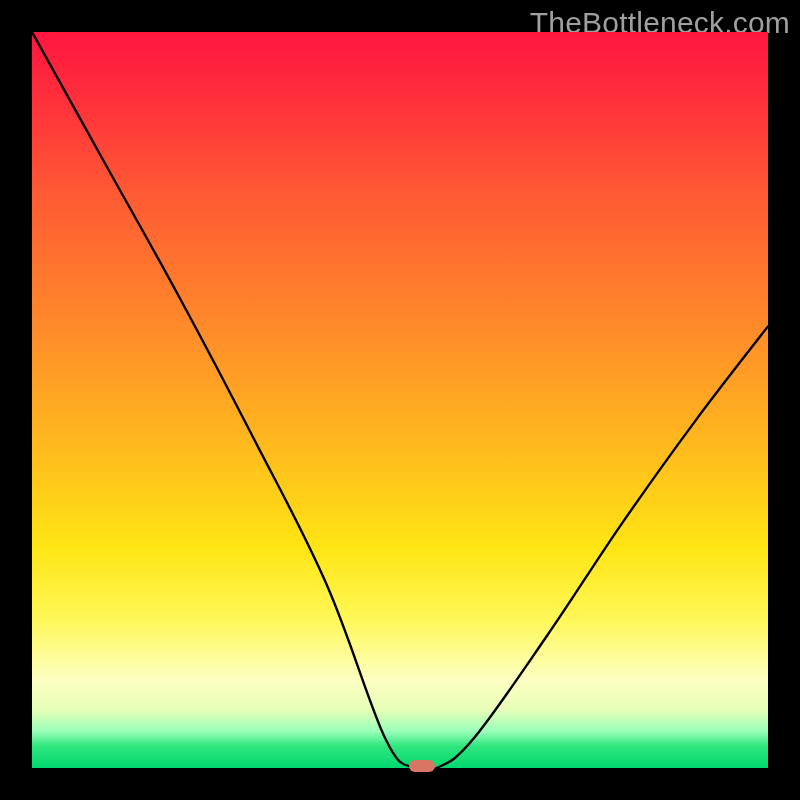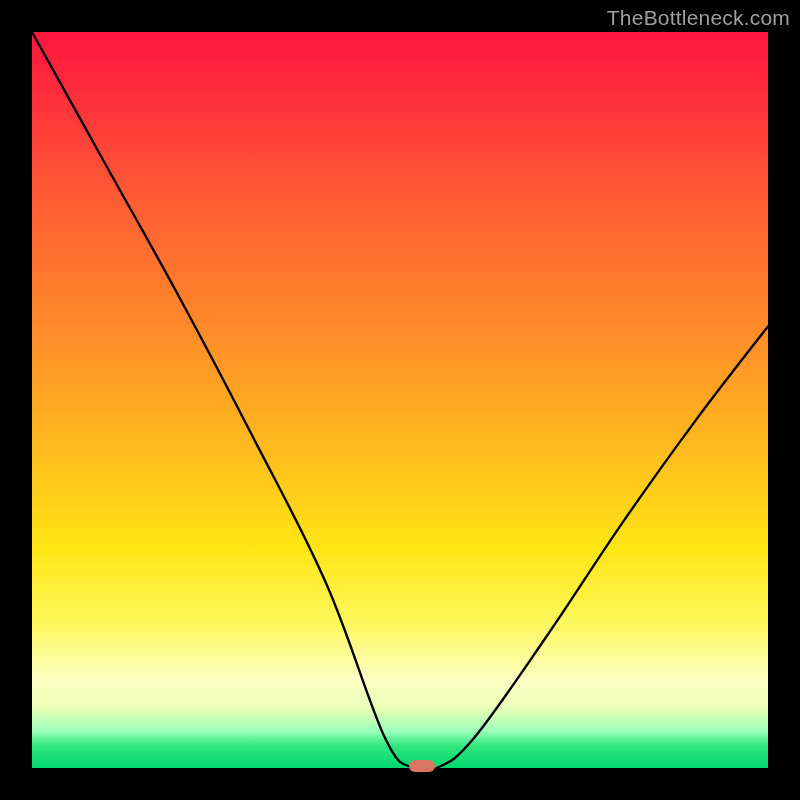--- a/index.html
+++ b/index.html
@@ -40,21 +40,21 @@
       #9affba 95%,
       #31e77e 97%,
       #00d76f 100%
     );
   }
   .watermark {
     position: absolute;
     top: 6px;
     right: 10px;
     color: #9f9f9f;
-    font-size: 21px;
+    font-size: 30px;
     font-weight: 500;
     letter-spacing: 0.2px;
     user-select: none;
   }
   svg.curve {
     position: absolute;
     top: 0;
     left: 0;
     width: 736px;
     height: 736px;

